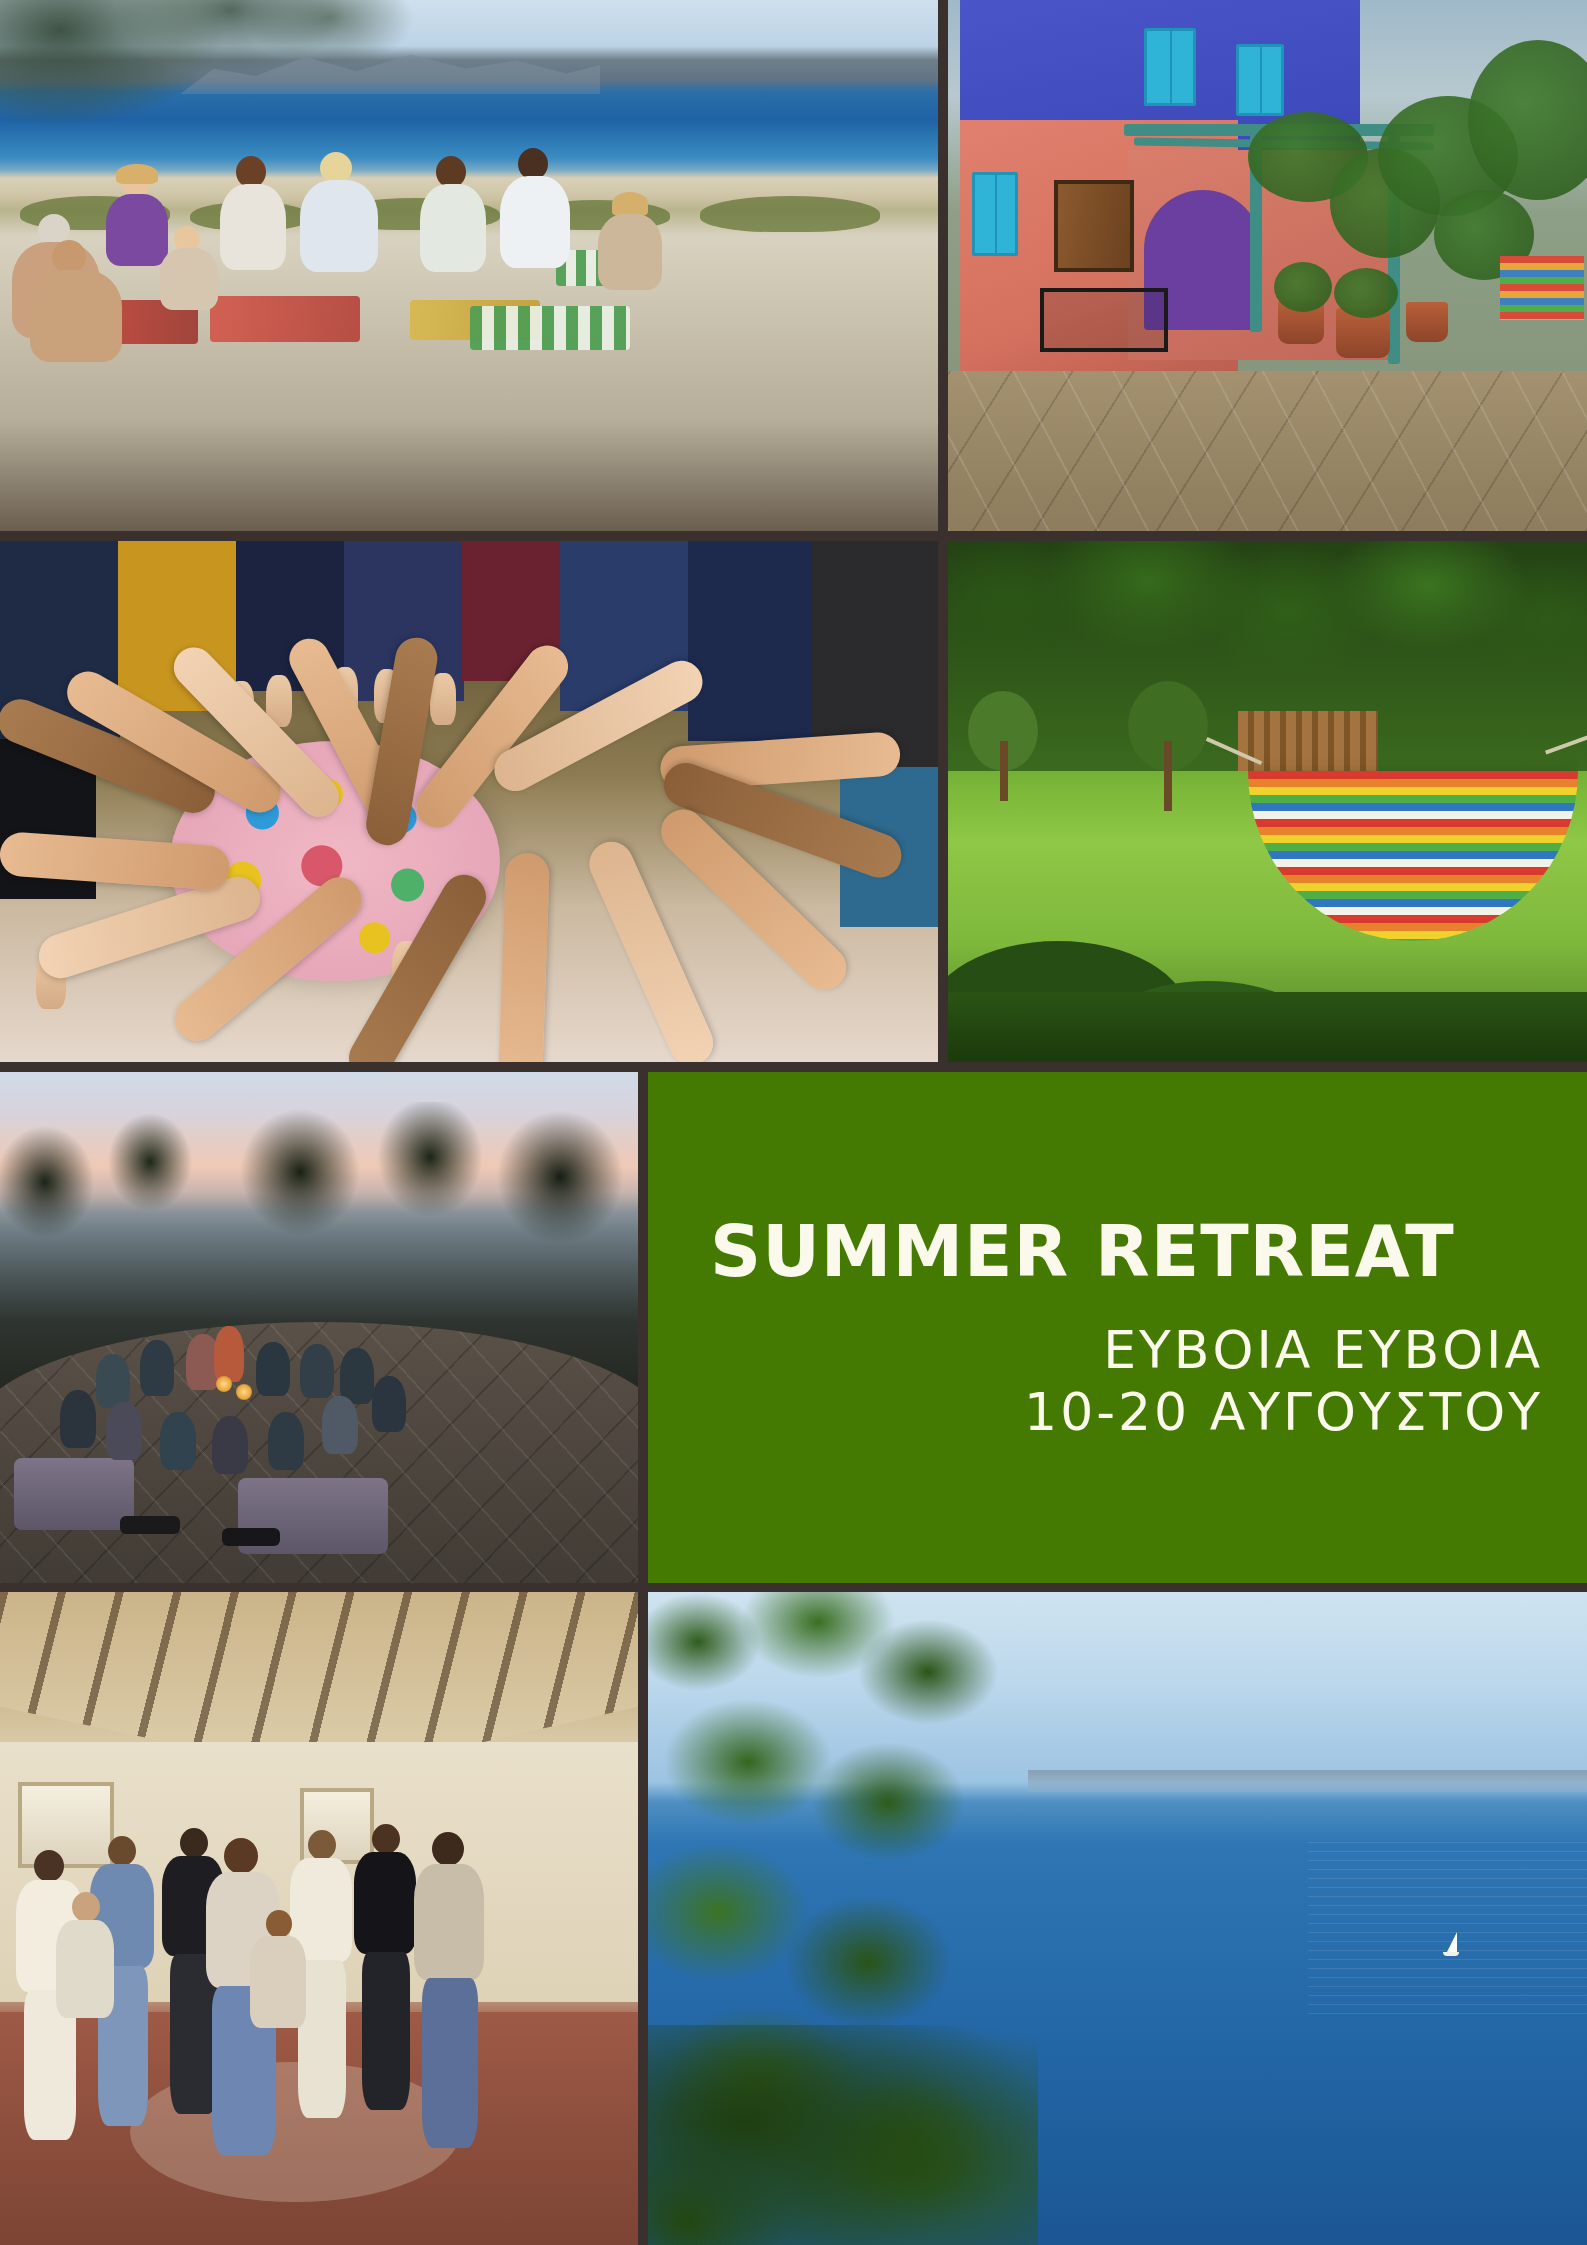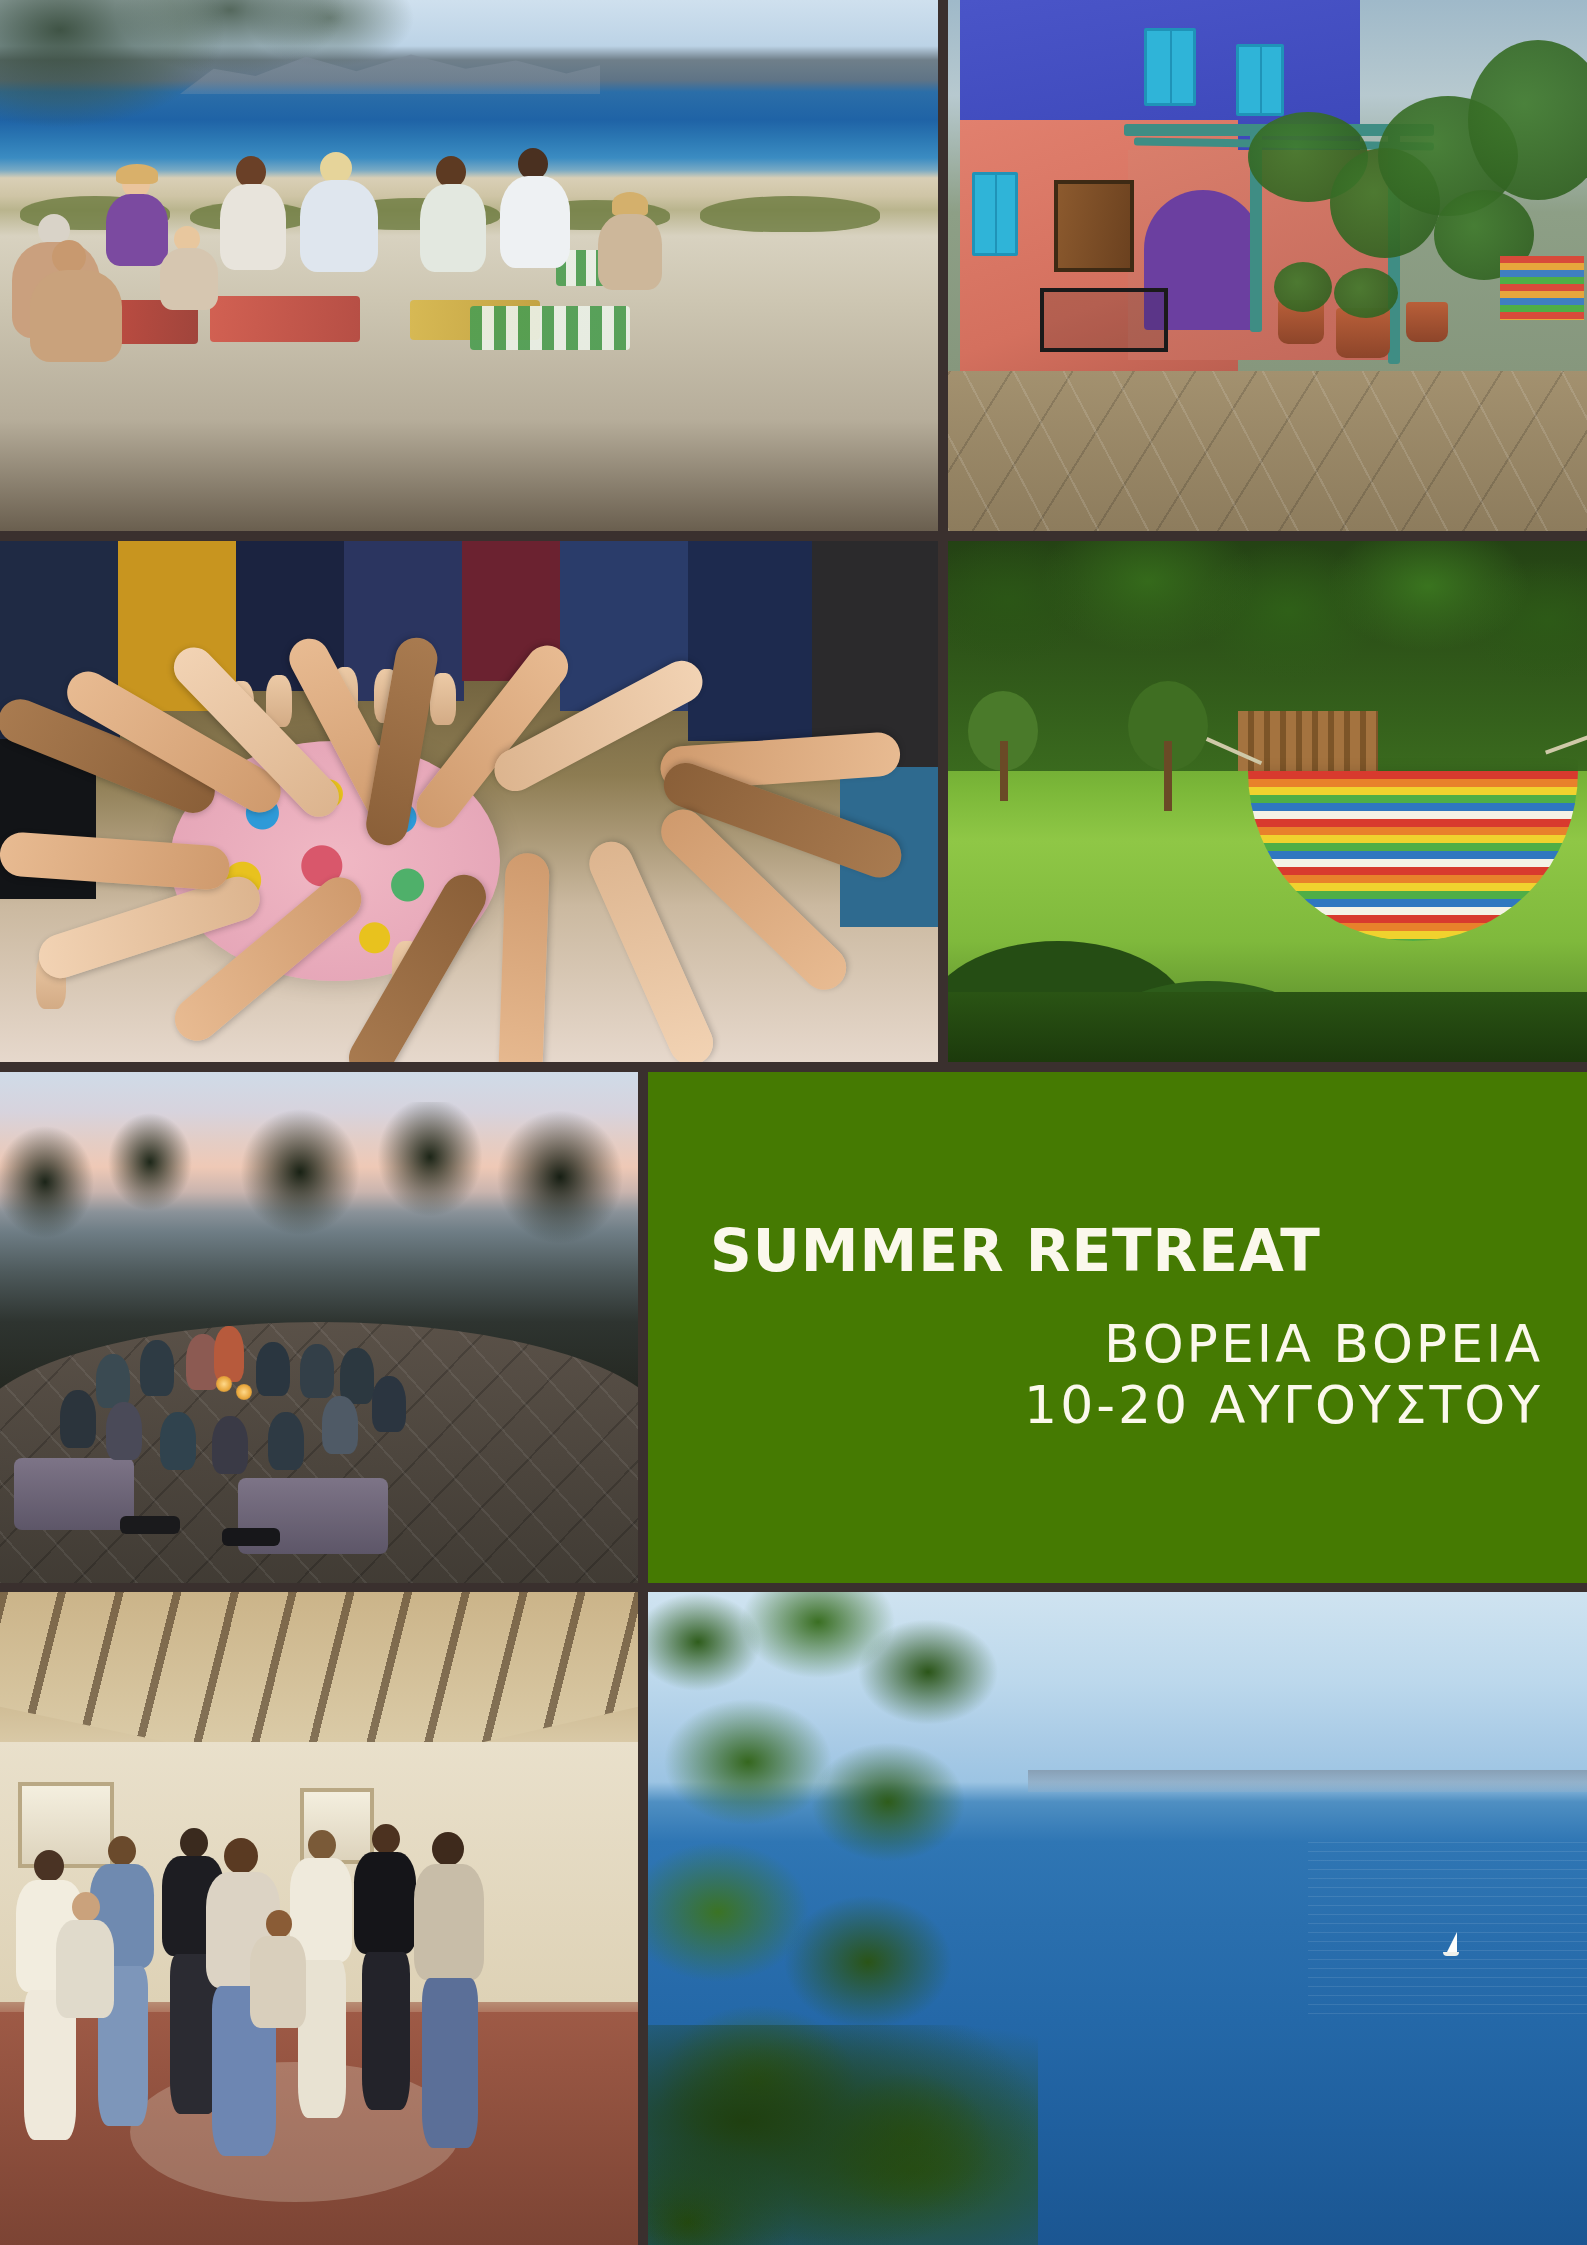--- a/index.html
+++ b/index.html
@@ -199,21 +199,21 @@
     color: #fbf8ec;
     font-family: "DejaVu Sans", sans-serif;
     font-weight: 700;
     letter-spacing: 1px;
     line-height: .96;
     text-transform: uppercase;
     width: 100%;
     text-align: left;
   }
   .title-line1 { font-size: 70px; margin-left: 22px; }
-  .title-line2 { font-size: 58px; margin-top: 10px; margin-left: 10px; }
+  .title-line2 { font-size: 71px; margin-top: 10px; margin-left: 10px; }
   .title-sub {
     color: #fbf8ec;
     font-family: "DejaVu Sans", sans-serif;
     font-weight: 400;
     font-size: 52px;
     letter-spacing: 3px;
     line-height: 1.18;
     text-align: right;
     width: 100%;
     margin-top: 34px;
@@ -460,21 +460,21 @@
     <div class="lantern" style="left:236px; top:312px;"></div>
     <div style="position:absolute;left:120px;top:444px;width:60px;height:18px;background:#1a1a1c;border-radius:6px;"></div>
     <div style="position:absolute;left:222px;top:456px;width:58px;height:18px;background:#17171a;border-radius:6px;"></div>
   </div>
 
   <div class="tile" id="tile-title">
     <div class="title-main">
       <div class="title-line2">SUMMER RETREAT</div>
     </div>
     <div class="title-sub">
-      <div>ΒΟΡΕΙΑ ΒΟΡΕΙΑ</div>
+      <div>ΕΥΒΟΙΑ ΕΥΒΟΙΑ</div>
       <div>10-20 ΑΥΓΟΥΣΤΟΥ</div>
     </div>
   </div>
 
   <div class="tile" id="tile-dance">
     <div class="dance-bg"></div>
     <div class="ceiling"></div>
     <div class="wall"></div>
     <div class="window" style="left:18px;  top:190px; width:96px; height:86px;"></div>
     <div class="window" style="left:300px; top:196px; width:74px; height:76px;"></div>

